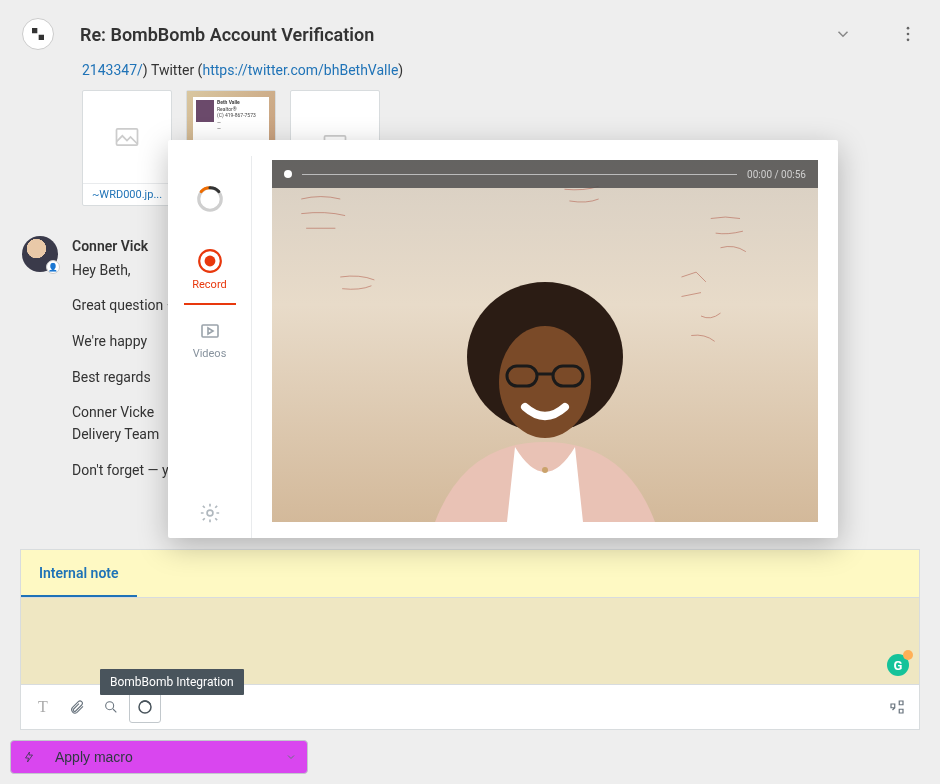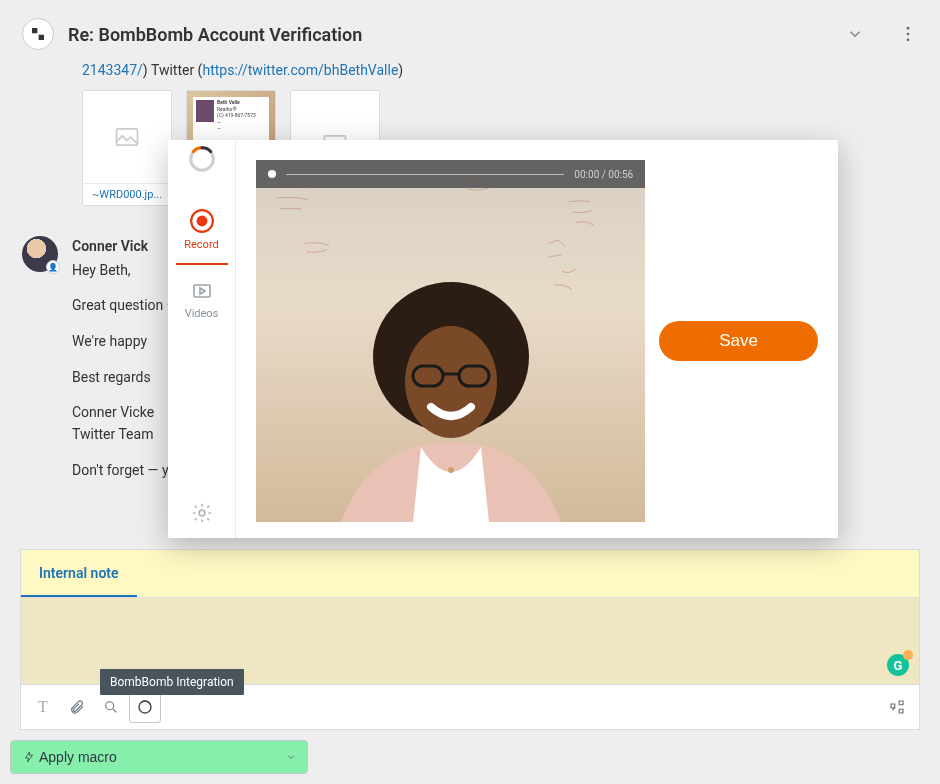--- a/index.html
+++ b/index.html
@@ -1,17 +1,17 @@
 <!DOCTYPE html>
 <html><head>
 <meta charset="utf-8">
 <style>
 * { box-sizing: border-box; margin: 0; padding: 0; }
 body { font-family: -apple-system, BlinkMacSystemFont, "Segoe UI", Roboto, Helvetica, Arial, sans-serif; background: #eeeeee; width: 940px; height: 784px; overflow: hidden; position: relative; color: #2f3941; }
-.header { display: flex; align-items: center; padding: 18px 22px 12px 22px; gap: 14px; }
+.header { display: flex; align-items: center; padding: 18px 22px 12px 22px; gap: 26px; }
 .header-logo { width: 32px; height: 32px; border-radius: 50%; border: 1px solid #ccc; display: flex; align-items: center; justify-content: center; background: #fff; font-size: 14px; }
 .header-title { font-size: 18px; font-weight: 600; color: #333; flex: 1; }
 .header-chevron { width: 18px; height: 18px; color: #666; }
 .header-kebab { width: 20px; height: 20px; color: #666; margin-left: 20px; }
 .snippet { padding: 0 34px 6px 82px; font-size: 14px; color: #333; }
 .snippet a, .link { color: #1f73b7; }
 .attachments { display: flex; gap: 14px; padding: 6px 0 18px 82px; }
 .attachment { width: 90px; height: 116px; background: #fff; border: 1px solid #d8dcde; border-radius: 2px; position: relative; display: flex; flex-direction: column; }
 .attachment .thumb { flex: 1; display: flex; align-items: center; justify-content: center; font-size: 24px; color: #bbb; }
 .attachment .label { font-size: 11px; color: #1f73b7; text-align: center; padding: 4px; border-top: 1px solid #e9ebed; white-space: nowrap; overflow: hidden; text-overflow: ellipsis; }
@@ -30,26 +30,26 @@
 .tab-internal { display: inline-block; padding: 14px 18px; color: #1f73b7; font-weight: 600; font-size: 14px; border-bottom: 3px solid #1f73b7; position: relative; top: 1px; }
 .compose-area { border: 1px solid #d8dcde; background: #efe7c2; height: 88px; position: relative; }
 .grammarly { position:absolute; right:10px; bottom:8px; width:22px;height:22px;border-radius:50%;background:#15c39a;display:flex;align-items:center;justify-content:center;color:#fff;font-weight:700;font-size:13px;}
 .grammarly::after{content:"";position:absolute;top:-4px;right:-4px;width:10px;height:10px;border-radius:50%;background:#ffb057;}
 .compose-toolbar { border: 1px solid #d8dcde; border-top: none; background: #fff; display: flex; align-items: center; padding: 6px; gap: 2px; }
 .tool-btn { width: 32px; height: 32px; display:flex;align-items:center;justify-content:center;color:#68737d;border-radius:3px;}
 .tool-btn.active{border:1px solid #c2c8cc;}
 .tool-spacer{flex:1;}
 .tooltip { position: absolute; bottom: 35px; left: 80px; background: #49545c; color: #fff; font-size: 12px; padding: 6px 10px; border-radius: 1px; }
 .footer-macro { position:absolute; left:10px; bottom:10px; }
-.macro-btn{ border:1px solid #c2c8cc; background:#86efac; border-radius:4px; padding:8px 40px 8px 12px; font-size:14px; color:#2f3941; display:flex; align-items:center; gap:4px; width:298px; position:relative;}
+.macro-btn{ border:1px solid #c2c8cc; background:#d946ef; border-radius:4px; padding:8px 40px 8px 12px; font-size:14px; color:#2f3941; display:flex; align-items:center; gap:20px; width:298px; position:relative;}
 .macro-btn .chev{position:absolute;right:10px;top:50%;transform:translateY(-50%);}
 
 
 .modal { position: absolute; top: 140px; left: 168px; width: 670px; height: 398px; background: #fff; box-shadow: 0 8px 30px rgba(0,0,0,.25); display:flex; border-radius:2px; }
-.modal-sidebar { width: 68px; border-right: 1px solid #e9ebed; display:flex; flex-direction:column; align-items:center; padding-top:4px; gap:0; }
+.modal-sidebar { width: 84px; border-right: 1px solid #e9ebed; display:flex; flex-direction:column; align-items:center; padding-top:28px; gap:0;margin-top:16px; }
 .side-item{ width:64px; display:flex;flex-direction:column;align-items:center;gap:4px;padding:14px 0;font-size:11px;color:#87929d;position:relative;}
 .side-item.logo{padding-top:0;padding-bottom:20px;}
 .side-item.active{color:#e8380d;}
 .side-item.active::after{content:"";position:absolute;bottom:0;left:6px;right:6px;height:2px;background:#e8380d;}
 .side-spacer{flex:1;}
 .gear{color:#b0b8be;}
 .modal-main{flex:1;padding:20px 20px 16px 20px;display:flex;flex-direction:row;gap:14px;justify-content:center;}
 .video-frame{flex:1;background:#7a7a7a;position:relative;overflow:hidden;}
 .video-img{position:absolute;inset:0;background:linear-gradient(180deg,#d8cfc3 0%,#e8dbc9 40%,#d3b99a 100%);}
 .whiteboard-scribble{position:absolute;inset:0;}
@@ -131,21 +131,21 @@
 <div class="message-row">
   <div class="avatar" style="background:radial-gradient(circle at 40% 35%,#e9c9a8 0 30%,#3a3a4a 31% 100%);">
     <div class="avatar-badge">👤</div>
   </div>
   <div class="message">
     <div class="name">Conner Vick</div>
     <p>Hey Beth,</p>
     <p><span>Great question — happy to walk you through verification. You can also call into our Care team at</span></p>
     <p>We're happy</p>
     <p>Best regards</p>
-    <p><span>Conner Vicke</span><br><span>Twitter Team</span></p>
+    <p><span>Conner Vicke</span><br><span>Delivery Team</span></p>
     <p>Don't forget — you can always start a live chat with one of our Care agents.</p>
   </div>
 </div>
 
 <div class="compose-wrap">
   <div class="compose-tabs">
     <div class="tab-internal">Internal note</div>
   </div>
   <div class="compose-area">
     <div class="grammarly">G</div>
@@ -242,15 +242,14 @@
         <path d="M60 260q30 -80 110 -80t110 80z" fill="#e9c2b5"></path>
         <path d="M140 185q30 50 60 0l8 75h-76z" fill="#fff"></path>
         <circle cx="170" cy="208" r="3" fill="#caa26b"></circle>
       </svg>
       <div class="video-topbar">
         <div class="playhead"></div>
         <div class="track"></div>
         <span>00:00 / 00:56</span>
       </div>
     </div>
-    <button class="save-btn">Save</button>
   </div>
 </div>
 
 </body></html>

